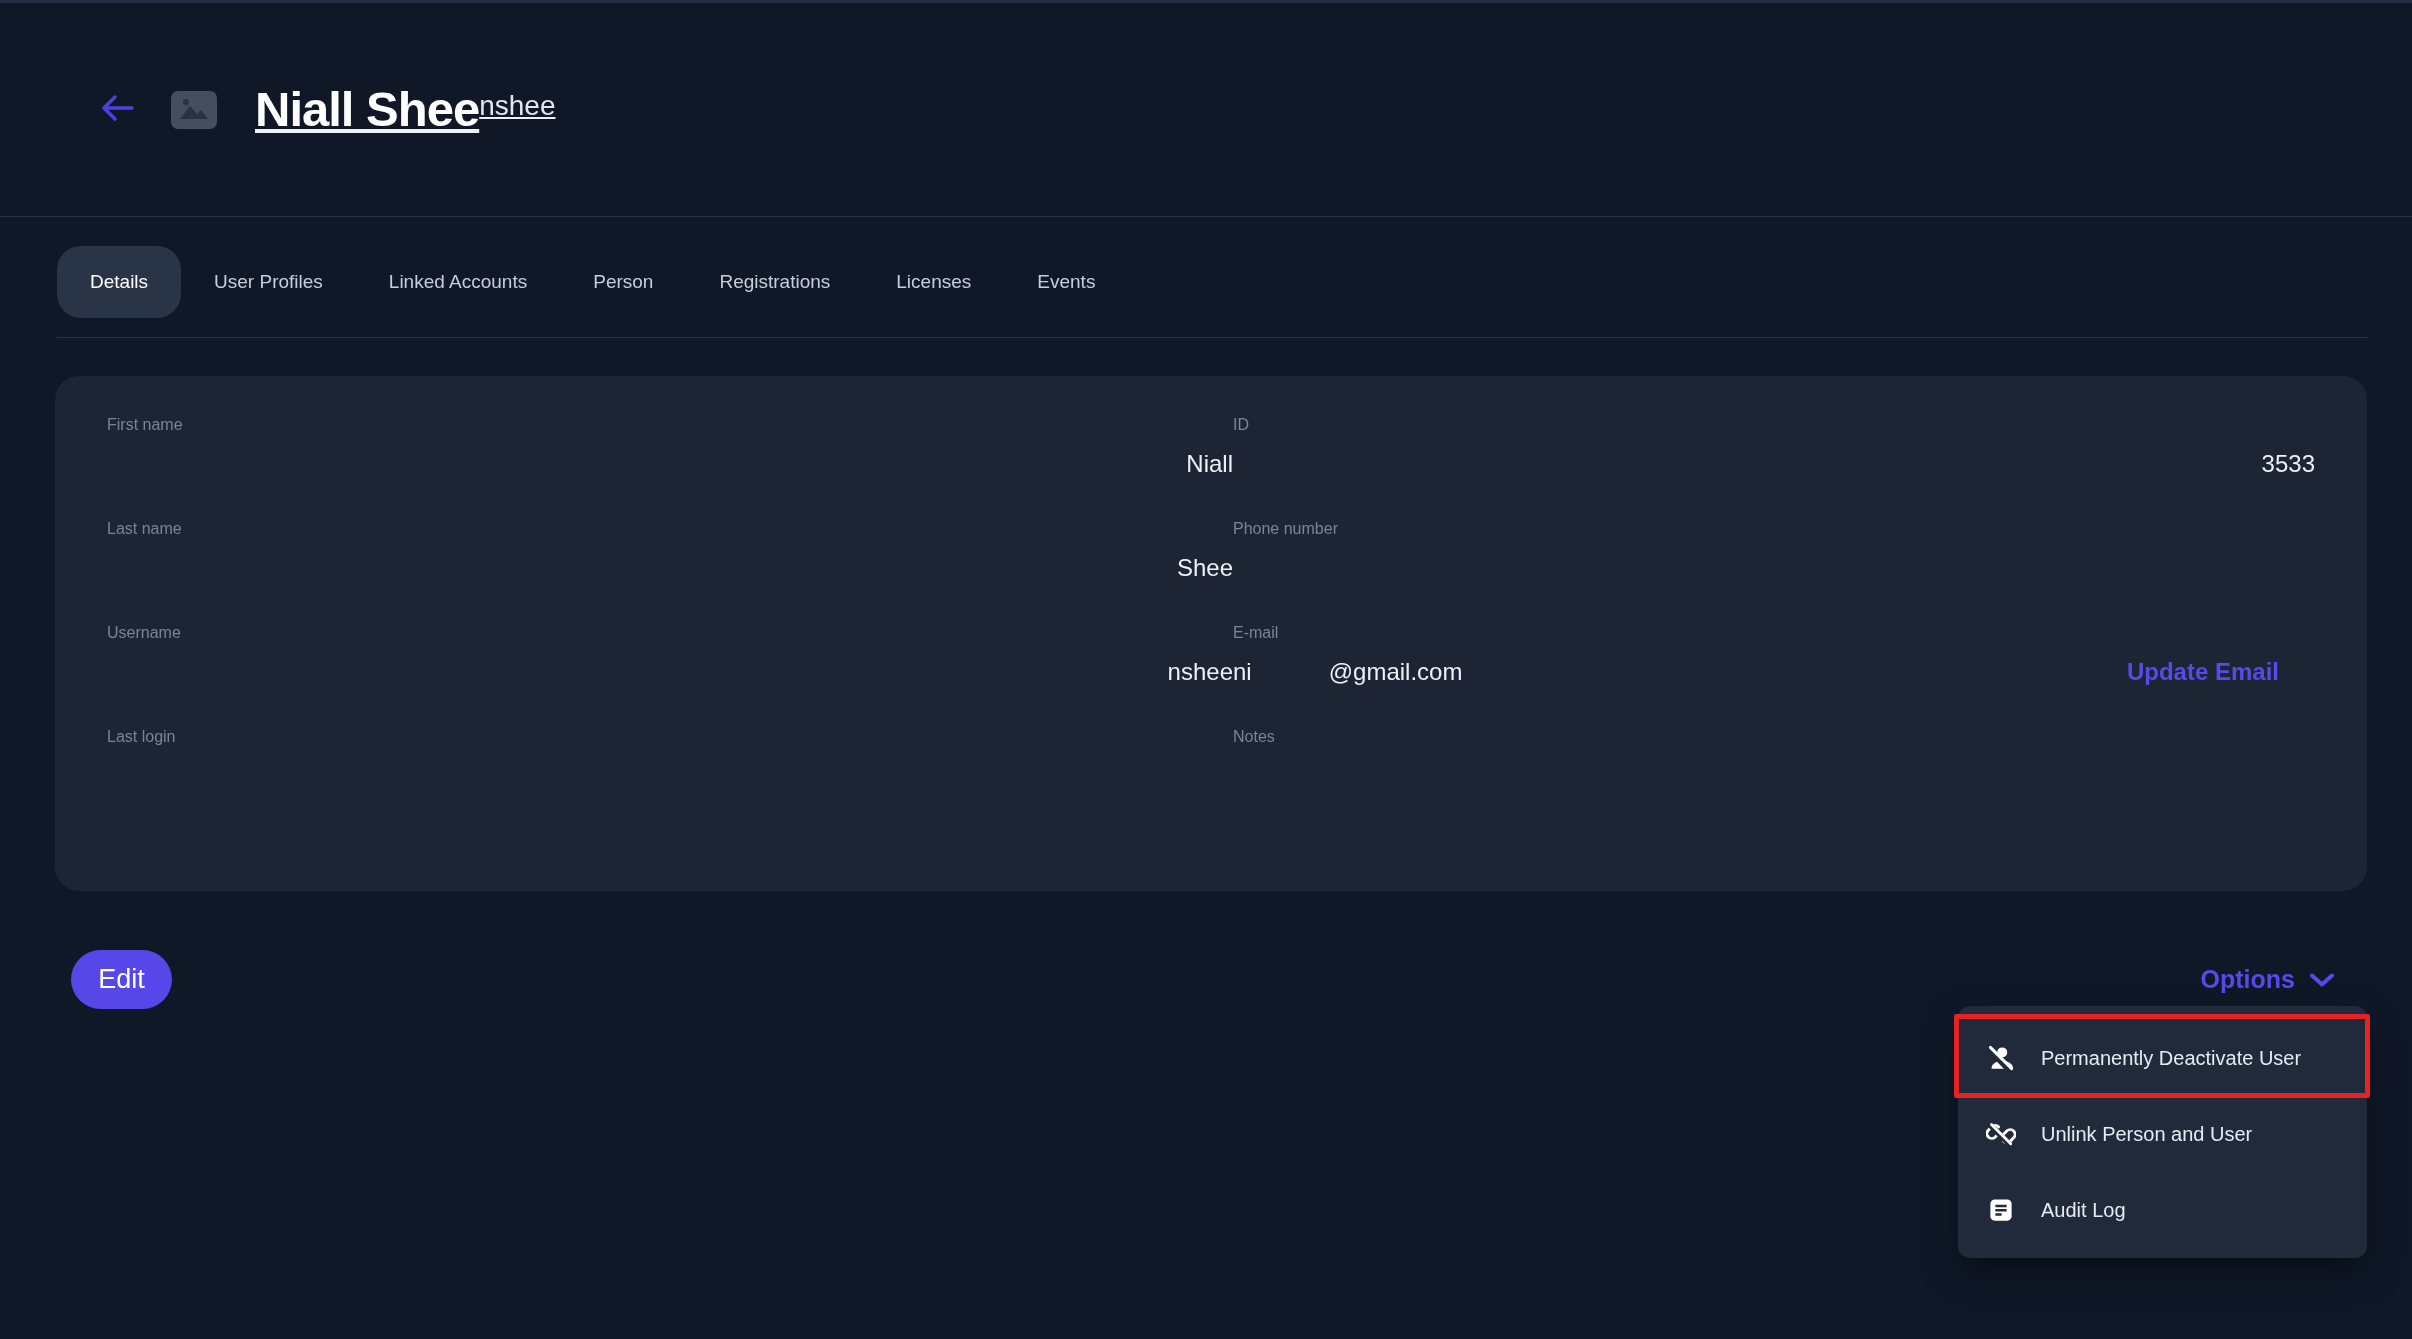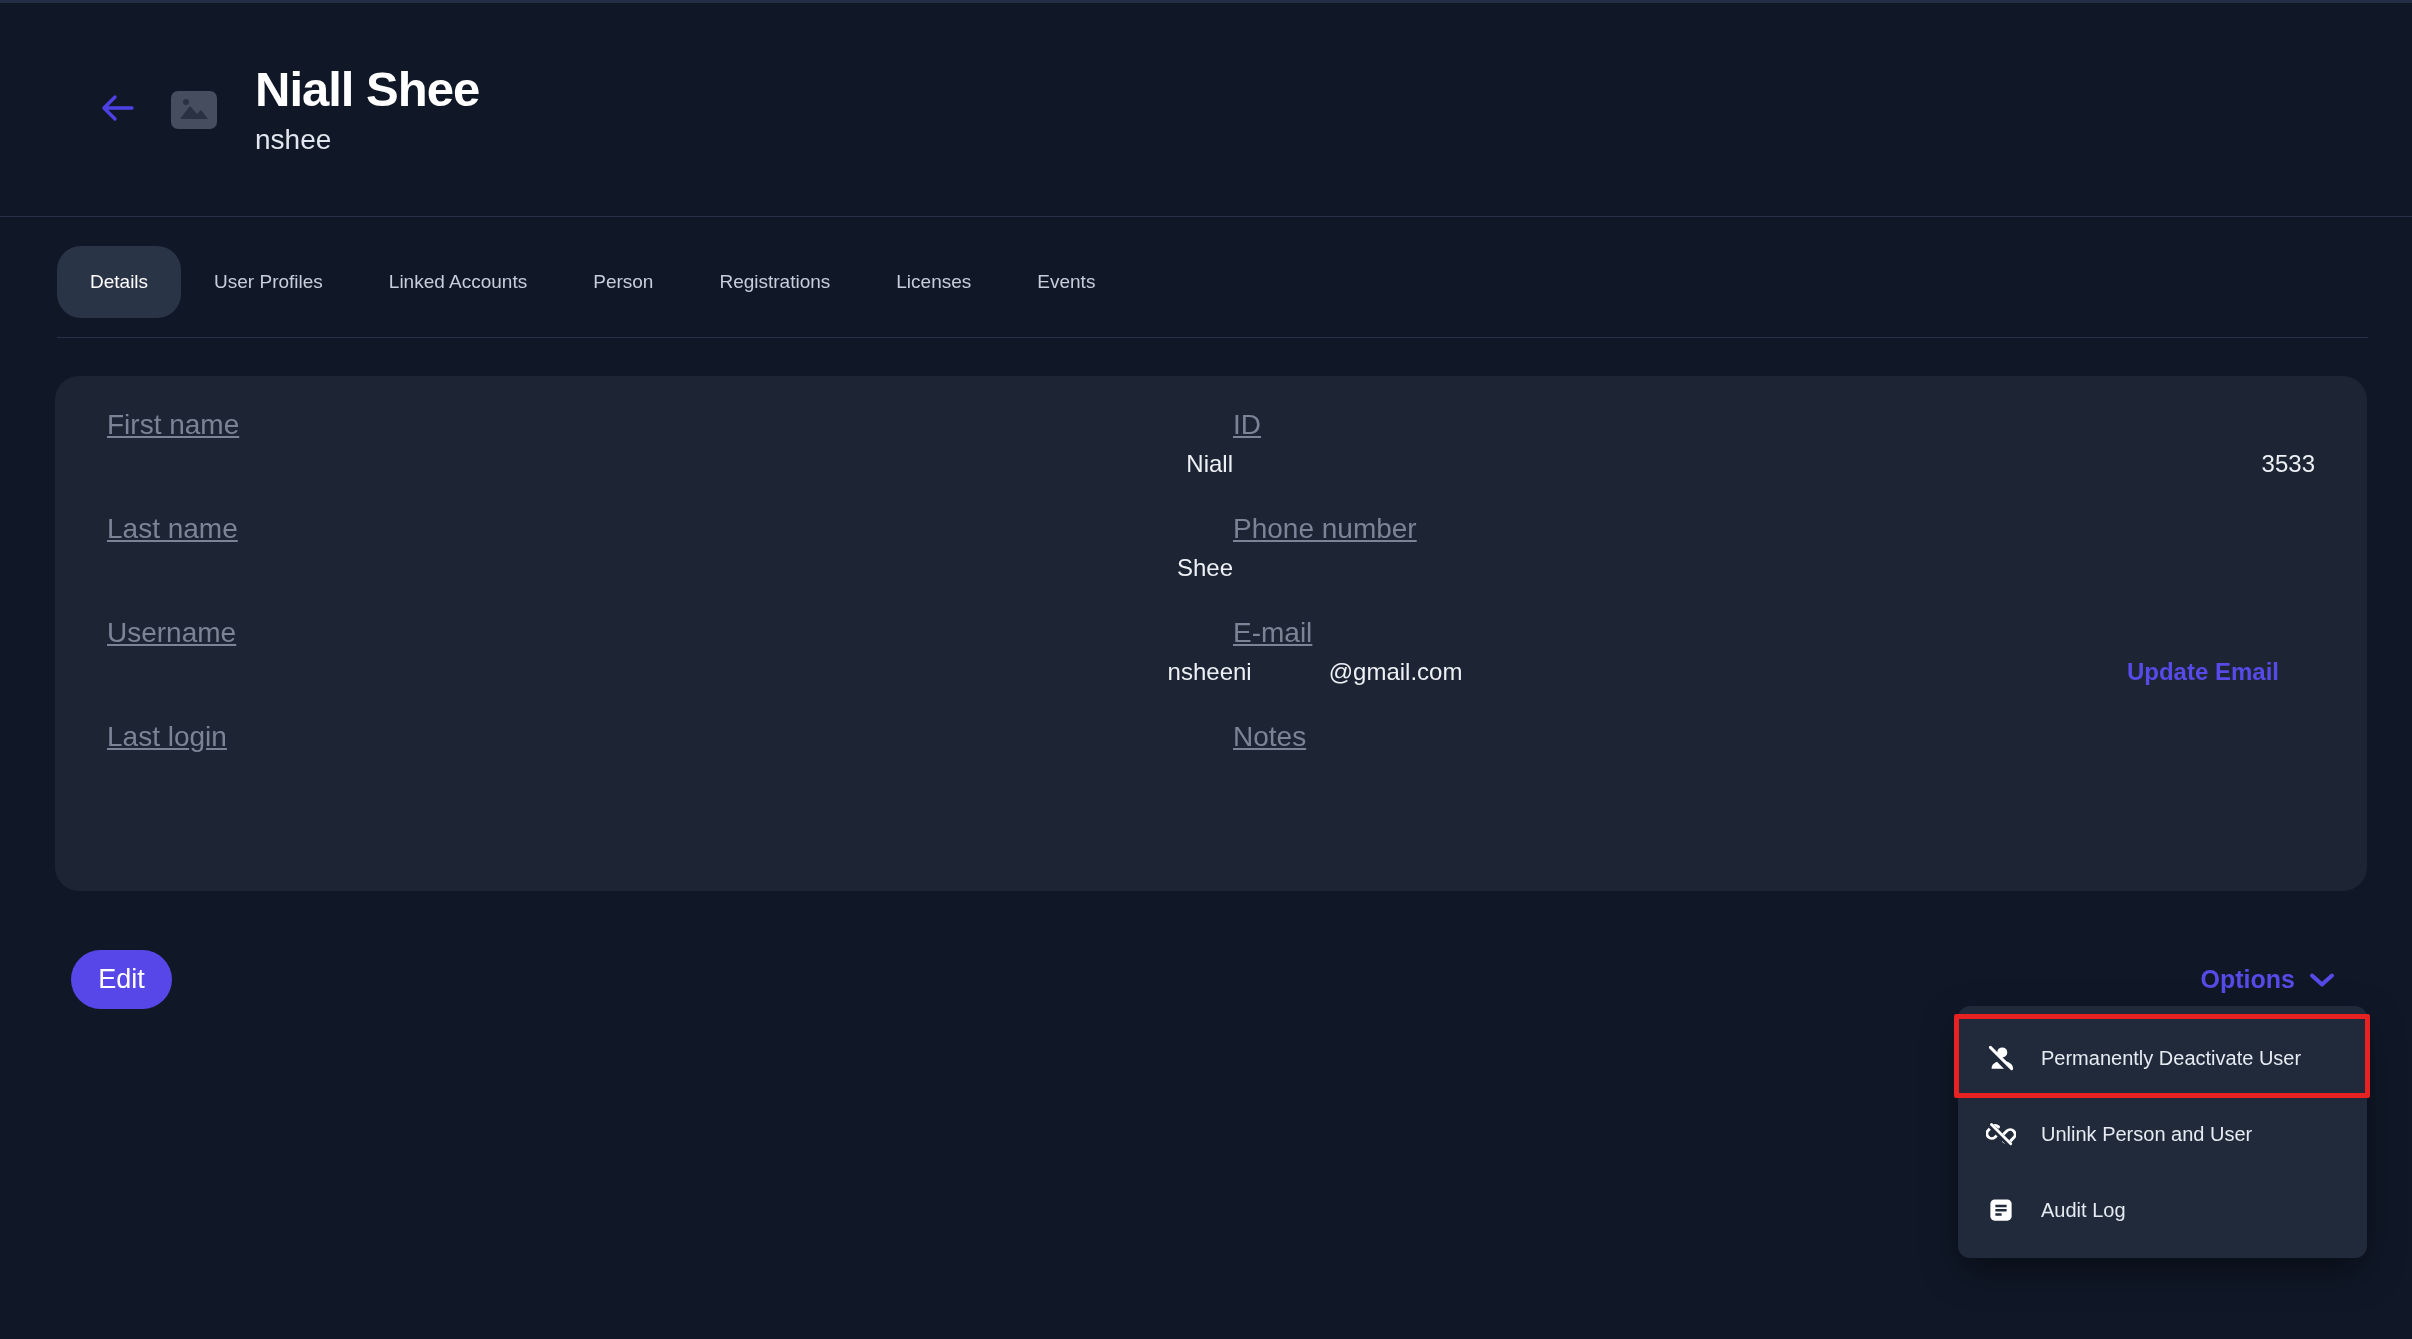--- a/index.html
+++ b/index.html
@@ -16,21 +16,21 @@
     height:213px; display:flex; align-items:center; padding-left:97px;
   }
   .back-btn {
     width:40px; height:40px; display:flex; align-items:center; justify-content:center;
     background:none; border:none; cursor:pointer; margin-right:34px;
   }
   .avatar-box {
     width:46px; height:38px; border-radius:7px; background:#454d5f;
     display:flex; align-items:center; justify-content:center; margin-right:38px;
   }
-  .title-block { display:flex; flex-direction:column; }
+  .title-block { display:flex; flex-direction:row;text-decoration:underline; }
   .page-title {
     font-size:49px; font-weight:800; letter-spacing:-1px; color:#ffffff; line-height:1.1;
   }
   .page-subtitle { font-size:28px; color:#e2e6ee; margin-top:7px; font-weight:400; }
   .divider { height:1px; background:#273148; }
 
   
   .tabs { display:flex; align-items:center; margin:29px 0 19px 57px; }
   .tab {
     font-size:19px; color:#c7cdd9; padding:25px 33px; border-radius:24px;
@@ -40,21 +40,21 @@
   .tab.active { background:#2a3447; color:#ffffff; }
   .tabs-divider { height:1px; background:#273148; margin-left:57px; width:2311px; }
 
   
   .card {
     margin:38px 0 0 55px; width:2312px; height:515px;
     background:#1d2433; border-radius:24px; padding:37px 52px;
     display:grid; grid-template-columns:1126px 1fr; column-gap:0;
   }
   .field { margin-bottom:38px; min-height:66px; }
-  .field-label { font-size:28px; line-height:24px; color:#7b8496; margin-bottom:12px;text-decoration:underline; }
+  .field-label { font-size:16px; line-height:24px; color:#7b8496; margin-bottom:12px; }
   .field-value { font-size:24px; line-height:30px; color:#edf0f5; min-height:30px;text-align:right; }
   .email-row { display:flex; align-items:center; }
   .redact-gap { display:inline-block; width:77px; }
   .update-email {
     margin-left:auto; margin-right:36px; color:#564be8; font-size:24px; font-weight:700;
     text-decoration:none; cursor:pointer;
   }
 
   
   .action-row {

